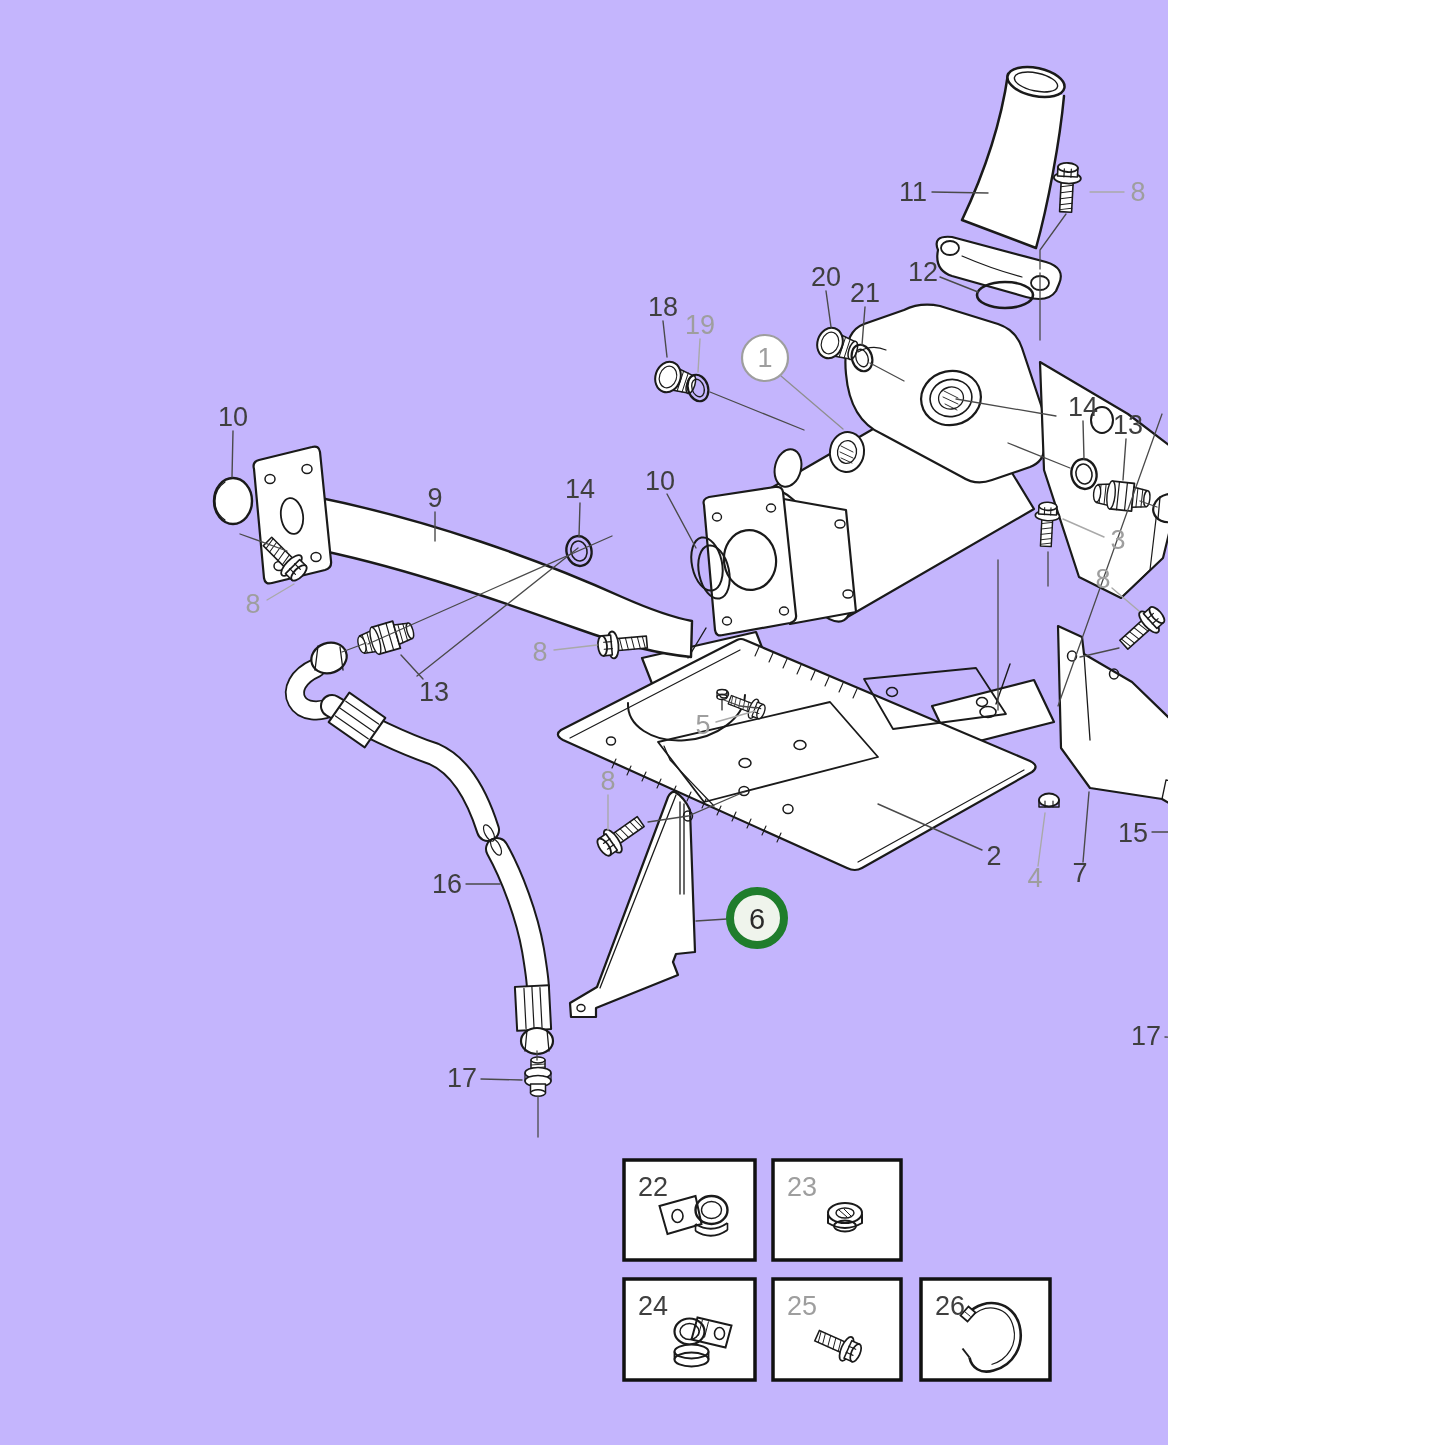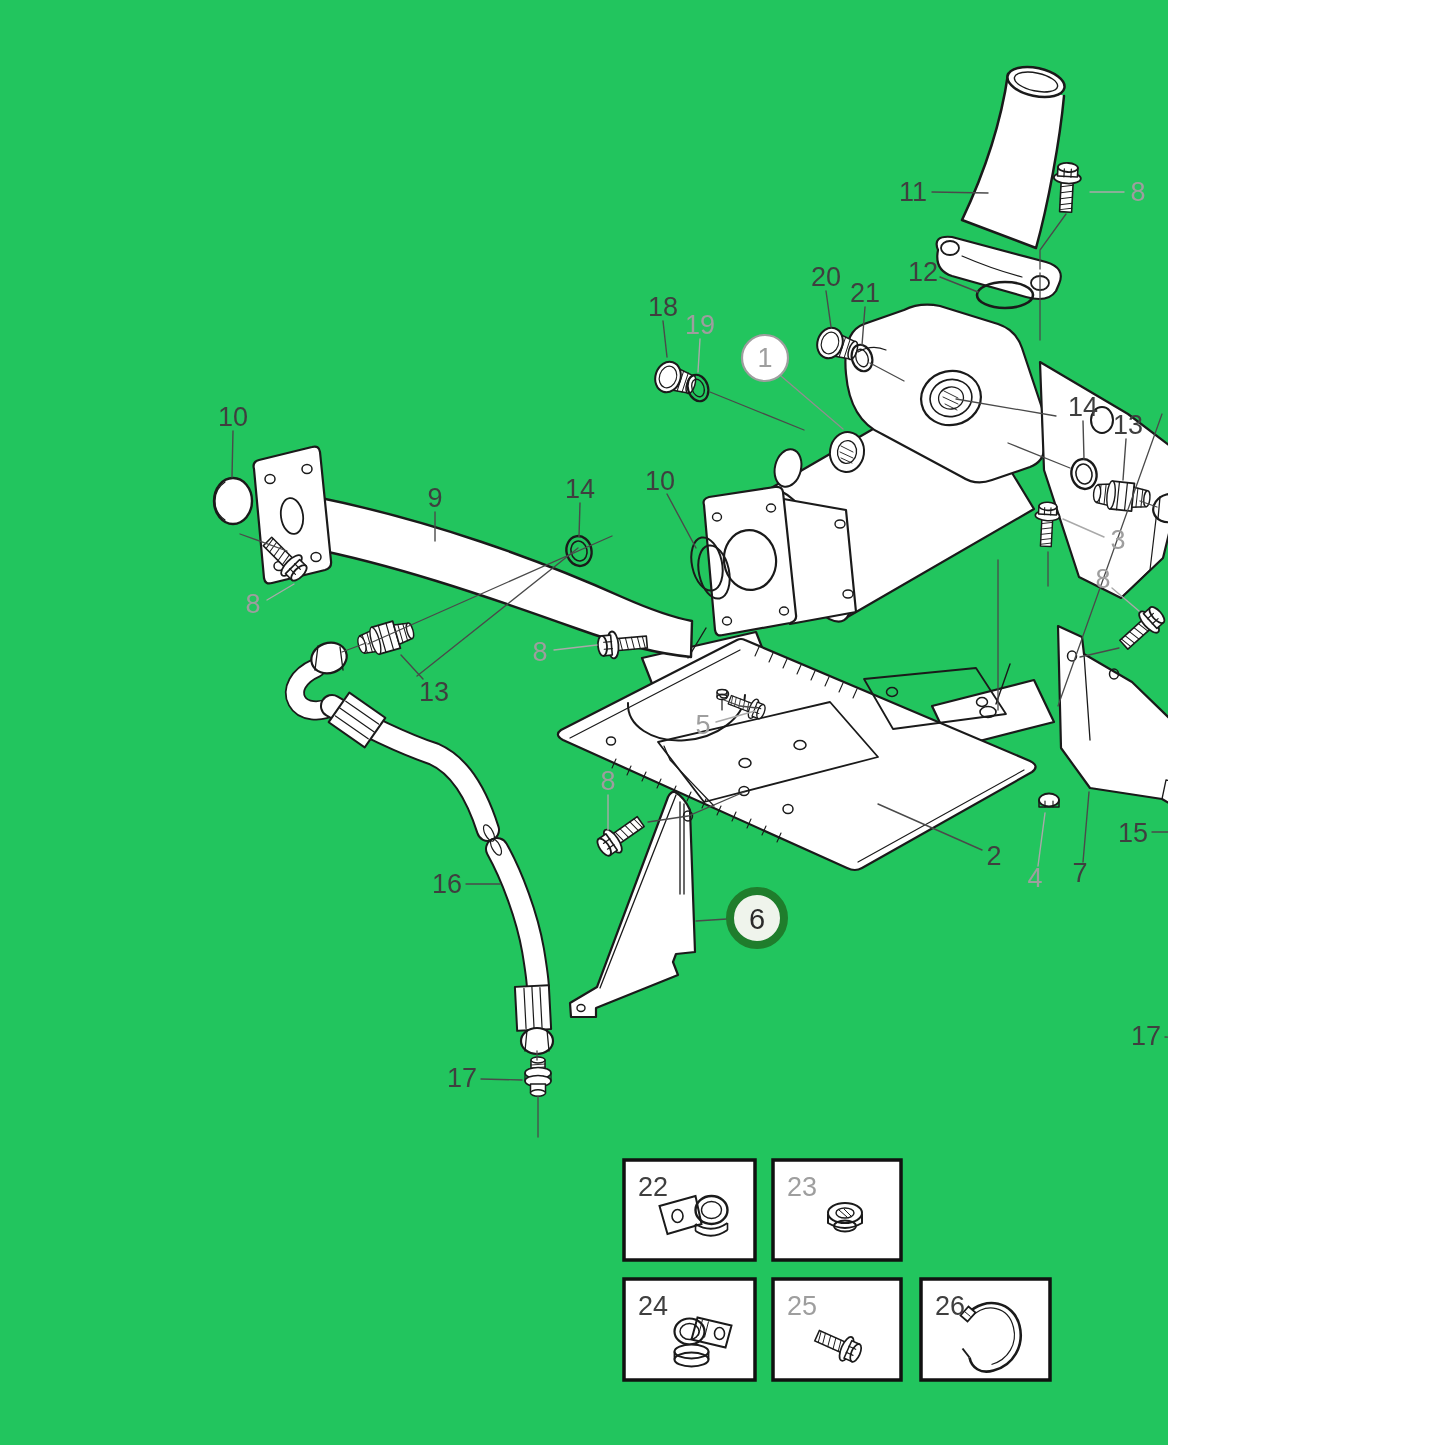--- a/index.html
+++ b/index.html
@@ -1,16 +1,16 @@
 <!DOCTYPE html>
 <html><head>
 <meta charset="utf-8">
 <style>
   html,body{margin:0;padding:0;background:#ffffff;}
-  #stage{position:relative;width:1168px;height:1445px;background:#22c55e;overflow:hidden;
+  #stage{position:relative;width:1168px;height:1445px;background:#c4b5fd;overflow:hidden;
          font-family:"Liberation Sans", sans-serif;}
   svg text{font-family:"Liberation Sans", sans-serif;}
 </style>
 </head>
 <body>
 
 <div id="stage">
 <svg id="dwg" viewBox="0 0 1445 1445" width="1445" height="1445">
   <defs>
     <g id="sym-bolt" stroke="#1a1a1a" fill="#ffffff" stroke-linecap="round">

